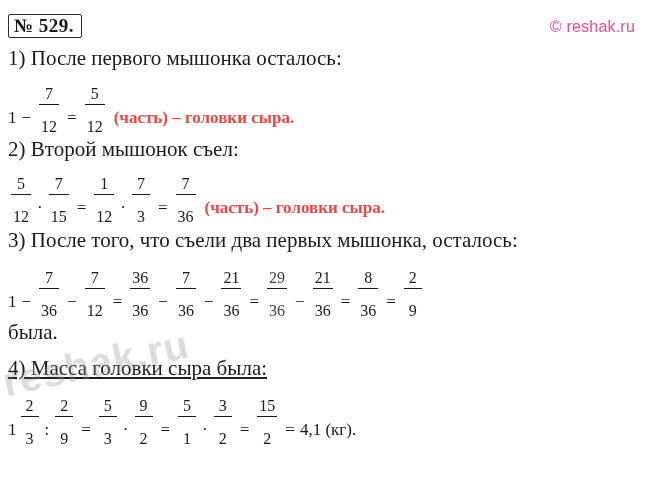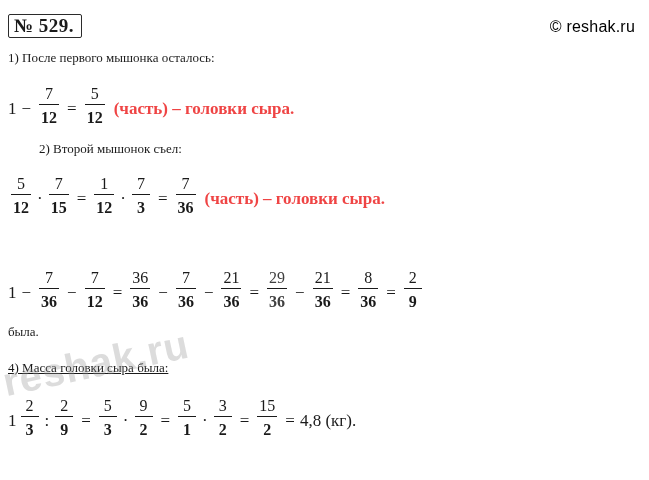--- a/index.html
+++ b/index.html
@@ -28,27 +28,27 @@
     font-size:19px;
     font-weight:bold;
     letter-spacing:0.5px;
     line-height:19px;
   }
   .watermark-top{
     position:absolute;
     right:6px;top:4px;
     font-family:"Liberation Sans", sans-serif;
     font-size:16px;
-    color:#000000;
+    color:#ec4899;
     letter-spacing:0.2px;
   }
   
   .line{
     position:absolute;
-    font-size:13px;
+    font-size:21px;
     line-height:20px;
     white-space:nowrap;
   }
   
   .mrow{
     position:absolute;
     display:flex;
     align-items:center;
     font-size:17px;
     white-space:nowrap;
@@ -59,21 +59,21 @@
   .frac{
     display:inline-flex;
     flex-direction:column;
     align-items:center;
     justify-content:center;
     vertical-align:middle;
     padding:0 3px;
     line-height:1.05;
   }
   .frac .num{font-size:16px;padding:0 2px;}
-  .frac .den{font-size:16px;padding:4px 2px;font-weight:bold;}
+  .frac .den{font-size:16px;padding:13px 2px;}
   .frac .bar{
     display:block;
     width:100%;
     min-width:18px;
     height:1.5px;
     background:#1a1a1a;
     margin:1px 0;
   }
   .mixed{
     display:inline-flex;
@@ -119,21 +119,21 @@
     </span>
     <span class="op">=</span>
     <span class="frac">
       <span class="num">5</span>
       <span class="bar"></span>
       <span class="den">12</span>
     </span>
     <span class="tail faded">(часть) – головки сыра.</span>
   </div>
 
-  <div class="line" style="left:8px;top:131px;margin-left:31px;">2) Второй мышонок съел:</div>
+  <div class="line" style="left:8px;top:131px;">2) Второй мышонок съел:</div>
 
   <div class="mrow" style="left:8px;top:168px;">
     <span class="frac">
       <span class="num">5</span>
       <span class="bar"></span>
       <span class="den">12</span>
     </span>
     <span class="opn">·</span>
     <span class="frac">
       <span class="num">7</span>
@@ -154,20 +154,21 @@
     </span>
     <span class="op">=</span>
     <span class="frac">
       <span class="num">7</span>
       <span class="bar"></span>
       <span class="den">36</span>
     </span>
     <span class="tail faded">(часть) – головки сыра.</span>
   </div>
 
+  <div class="line" style="left:8px;top:222px;">3) После того, что съели два первых мышонка, осталось:</div>
 
   <div class="mrow" style="left:8px;top:262px;">
     <span>1</span>
     <span class="op">−</span>
     <span class="frac">
       <span class="num">7</span>
       <span class="bar"></span>
       <span class="den">36</span>
     </span>
     <span class="op">−</span>
@@ -262,19 +263,19 @@
       <span class="bar"></span>
       <span class="den">2</span>
     </span>
     <span class="op">=</span>
     <span class="frac">
       <span class="num">15</span>
       <span class="bar"></span>
       <span class="den">2</span>
     </span>
     <span class="op">=</span>
-    <span>4,8 (кг).</span>
+    <span>4,1 (кг).</span>
   </div>
 
 
   <div class="wm-diag">reshak.ru</div>
 
 </div>
 
 </body></html>

